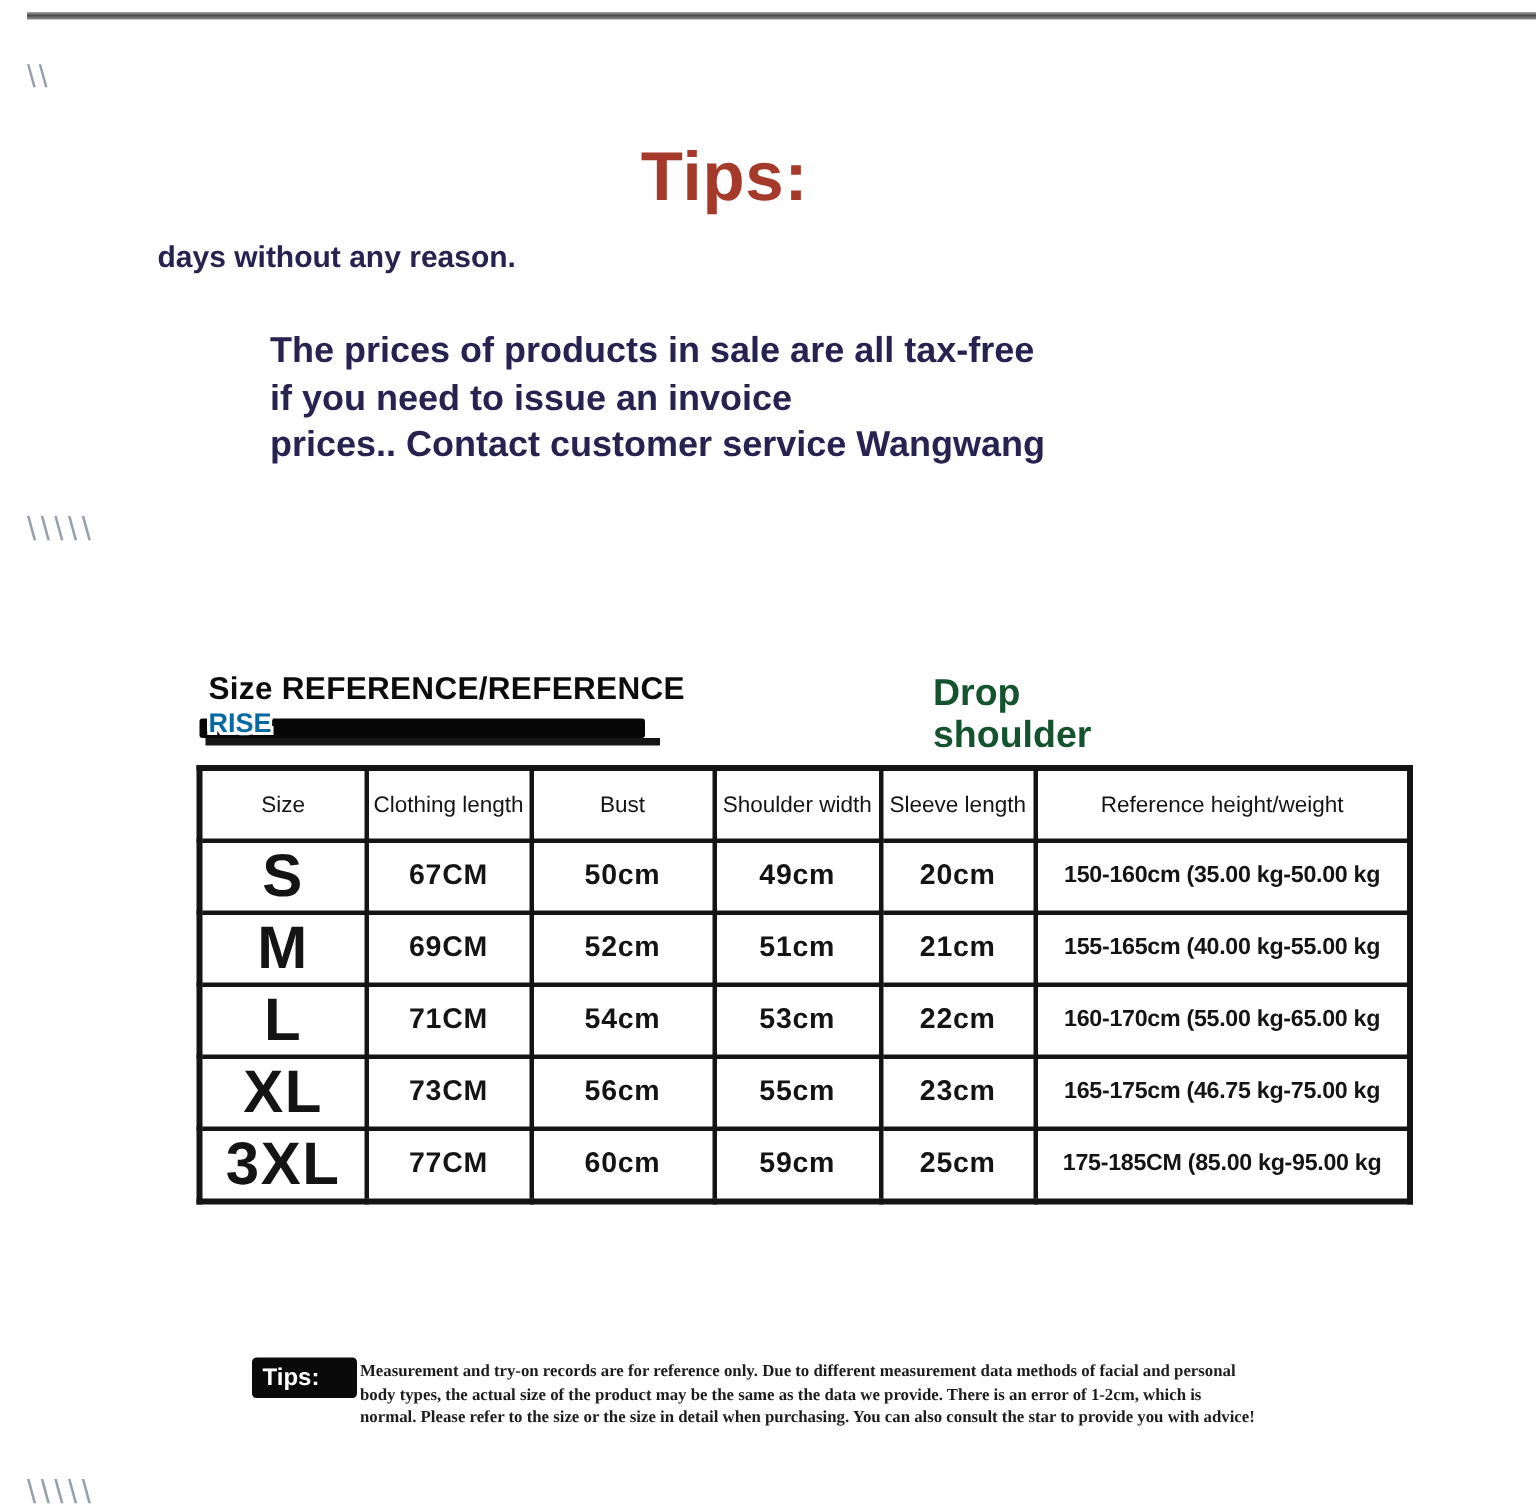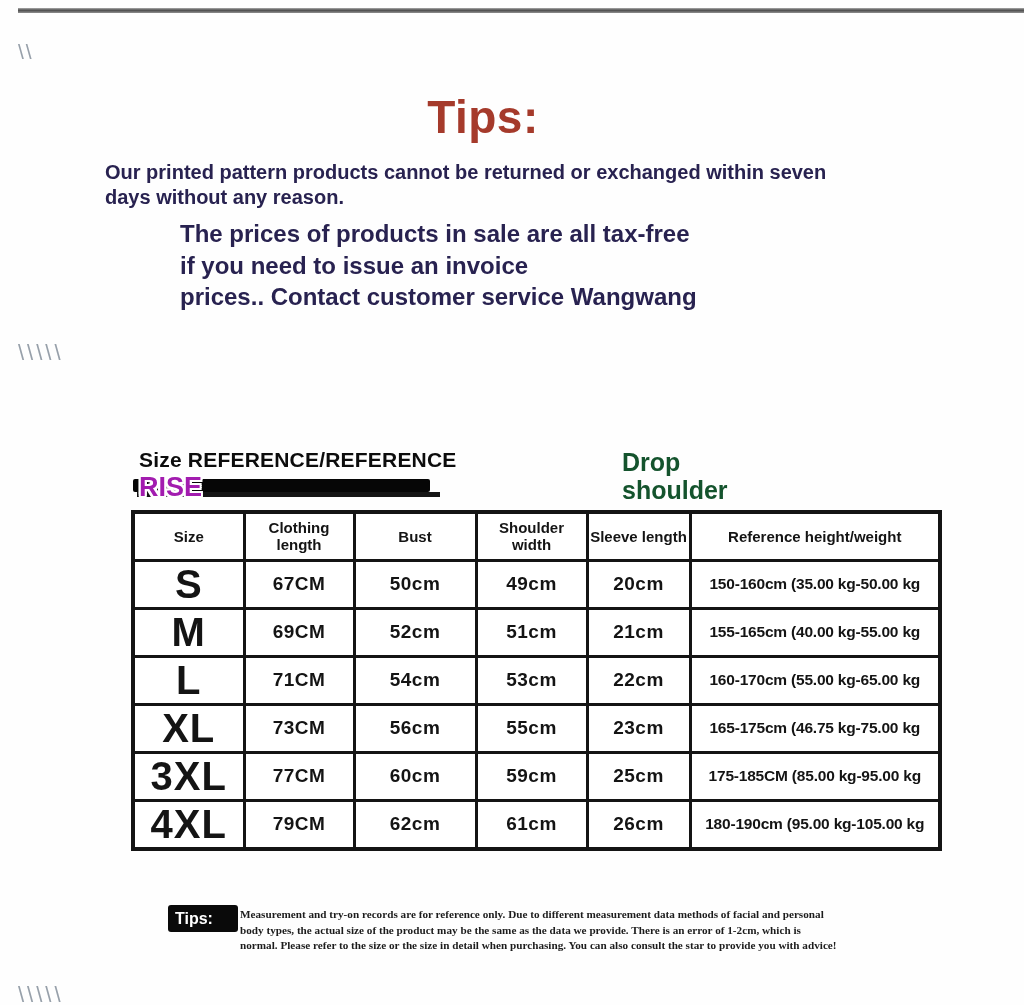--- a/index.html
+++ b/index.html
@@ -29,38 +29,38 @@
     color:#282250; line-height:31.5px;
   }
   .line { display:block; white-space:nowrap; }
   .size-heading {
     position:absolute; left:139px; top:448px; font-size:21px; font-weight:700;
     color:#0c0c0c; letter-spacing:0.2px;
   }
   .rise-bar { position:absolute; left:133px; top:479px; width:297px; height:13px; background:#060606; border-radius:2px; }
   .rise-bar2 { position:absolute; left:137px; top:492px; width:303px; height:5px; background:#151515; }
   .rise-text {
-    position:absolute; left:139px; top:472px; font-size:27px; font-weight:700; color:#a21caf;
+    position:absolute; left:139px; top:472px; font-size:18px; font-weight:700; color:#0369a1;
     text-shadow:-2px -2px 0 #fff, 2px -2px 0 #fff, -2px 2px 0 #fff, 2px 2px 0 #fff,
                  0 -2px 0 #fff, 0 2px 0 #fff, -2px 0 0 #fff, 2px 0 0 #fff;
   }
   .drop-shoulder {
     position:absolute; left:622px; top:448px; width:135px; font-size:25px;
     font-weight:700; color:#14532d; line-height:28px;
   }
   .size-table {
     position:absolute; left:131px; top:510px; width:811px;
     border-collapse:collapse; table-layout:fixed; background:#fff;
     border:4px solid #141414;
   }
   .size-table th, .size-table td {
     border:3px solid #141414; text-align:center; vertical-align:middle;
     padding:0; color:#141414; background:#fff;
   }
-  .size-table th { font-size:15px; font-weight:700; line-height:17px; height:48px;margin-top:28px; }
+  .size-table th { font-size:15px; font-weight:400; line-height:17px; height:48px;margin-top:28px; }
   .size-table td { height:47px; }
   .cell-size { font-size:40px; font-weight:700; letter-spacing:1px; }
   .cell-meas { font-size:19px; font-weight:700; letter-spacing:0.5px; }
   .cell-ref { font-size:15.5px; font-weight:700; letter-spacing:-0.2px;margin-left:33px; }
   .note-label {
     position:absolute; left:168px; top:905px; width:70px; height:27px;
     background:#0a0a0a; color:#fff; font-size:16px; font-weight:700;
     line-height:27px; padding-left:7px; border-radius:3px;
   }
   .note-text {
@@ -73,21 +73,20 @@
 
 <div class="page">
 
   <div class="top-bar"></div>
 
   <div class="slashes slashes-top">\\</div>
 
   <div class="tips-heading">Tips:</div>
 
   <div class="para1">
-    <span class="line">Our printed pattern products cannot be returned or exchanged within seven</span>
     <span class="line">days without any reason.</span>
   </div>
 
   <div class="para2">
     <span class="line">The prices of products in sale are all tax-free</span>
     <span class="line">if you need to issue an invoice</span>
     <span class="line">prices.. Contact customer service Wangwang</span>
   </div>
 
   <div class="slashes slashes-mid">\\\\\</div>
@@ -152,28 +151,20 @@
         <td class="cell-ref">165-175cm (46.75 kg-75.00 kg</td>
       </tr>
       <tr>
         <td class="cell-size">3XL</td>
         <td class="cell-meas">77CM</td>
         <td class="cell-meas">60cm</td>
         <td class="cell-meas">59cm</td>
         <td class="cell-meas">25cm</td>
         <td class="cell-ref">175-185CM (85.00 kg-95.00 kg</td>
       </tr>
-      <tr>
-        <td class="cell-size">4XL</td>
-        <td class="cell-meas">79CM</td>
-        <td class="cell-meas">62cm</td>
-        <td class="cell-meas">61cm</td>
-        <td class="cell-meas">26cm</td>
-        <td class="cell-ref">180-190cm (95.00 kg-105.00 kg</td>
-      </tr>
     </tbody>
   </table>
 
   <div class="note-label">Tips:</div>
   <div class="note-text">
     <span class="line">Measurement and try-on records are for reference only. Due to different measurement data methods of facial and personal</span>
     <span class="line">body types, the actual size of the product may be the same as the data we provide. There is an error of 1-2cm, which is</span>
     <span class="line">normal. Please refer to the size or the size in detail when purchasing. You can also consult the star to provide you with advice!</span>
   </div>
 

